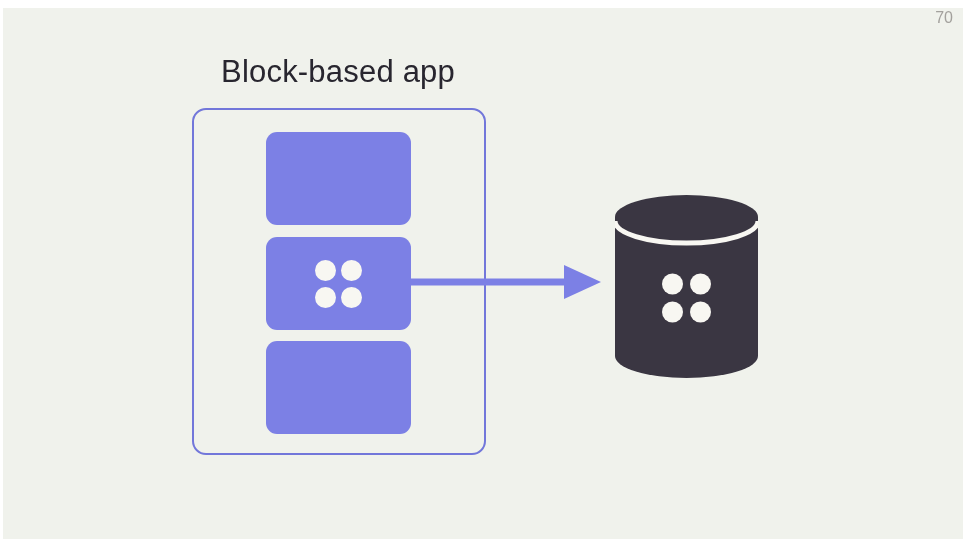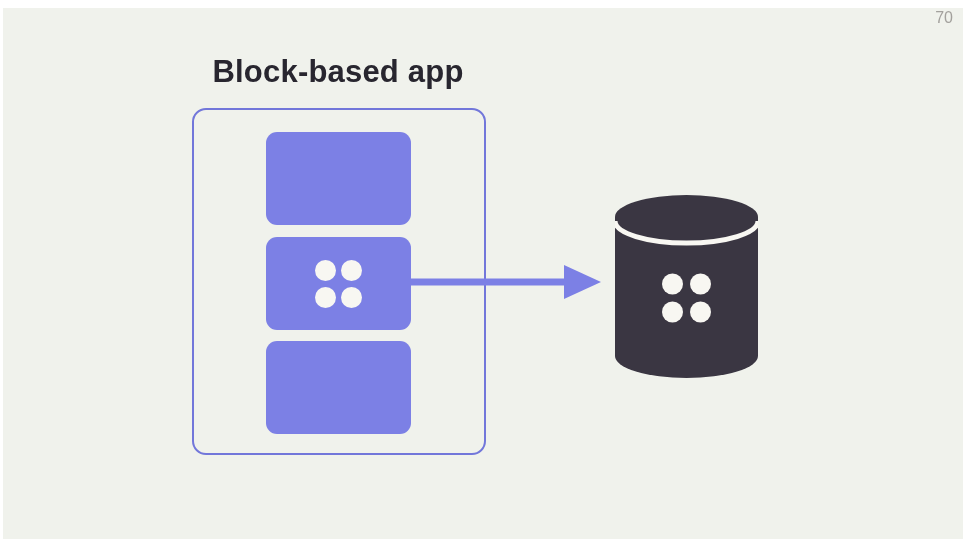--- a/index.html
+++ b/index.html
@@ -17,21 +17,21 @@
   }
   .page-number {
     position: absolute;
     top: 1px; right: 10px;
     font-size: 16px;
     color: var(--pagenum, #a3a19d);
   }
   .diagram-title {
     position: absolute;
     font-size: 31px;
-    font-weight: 700;
+    font-weight: 400;
     letter-spacing: 0.2px;
     line-height: 36px;
     text-align: center;
     color: var(--text, #28262f);
   }
   .app-title { left: 187px; top: 46px; width: 296px; }
   .store-title { left: 532px; top: 114px; width: 304px; }
   .app-outline {
     position: absolute;
     left: 189px; top: 100px;

